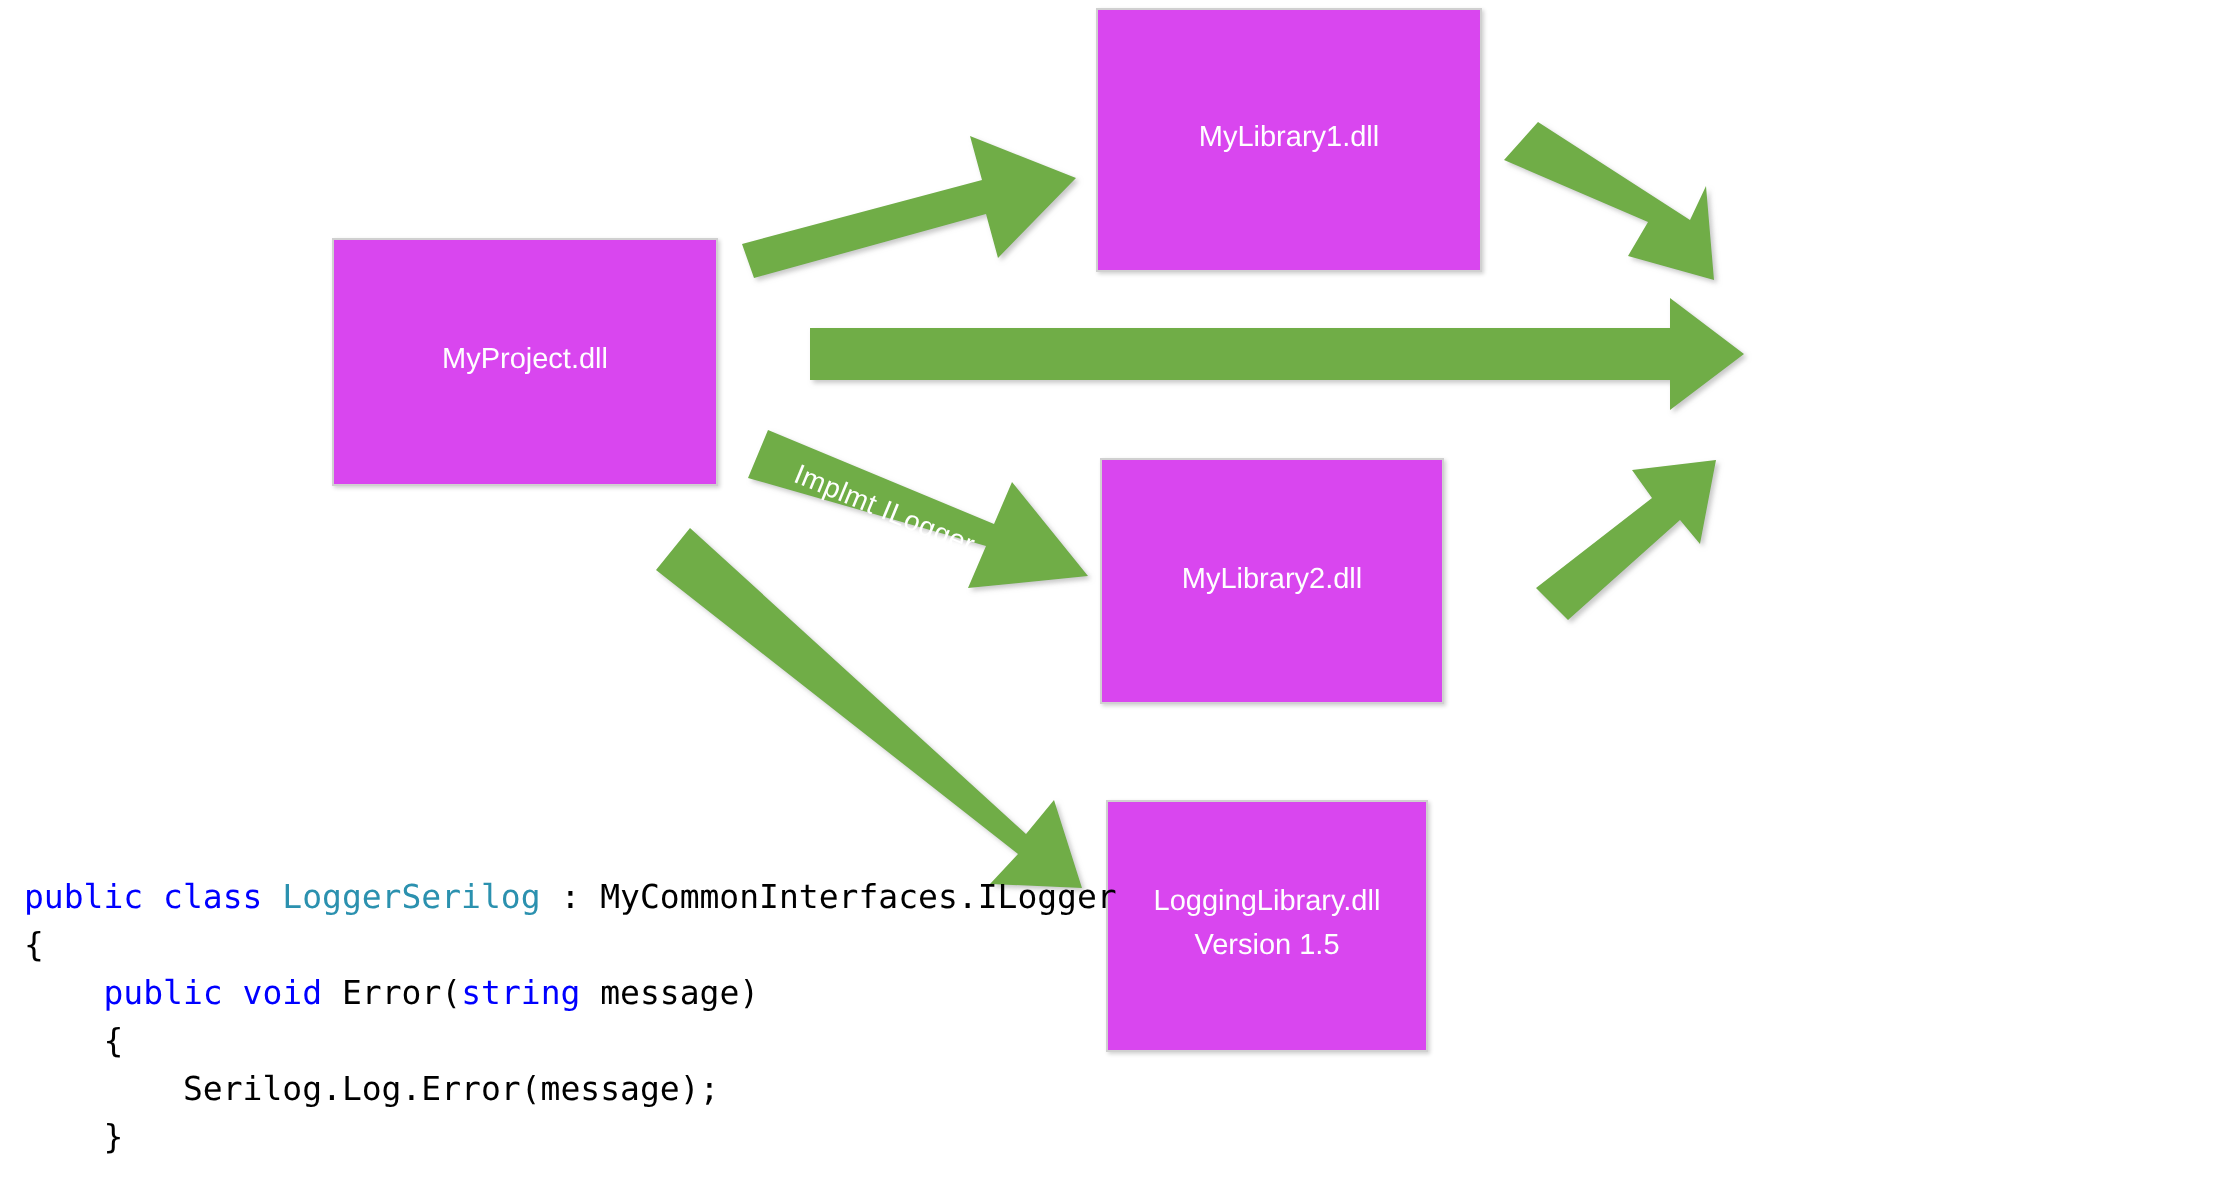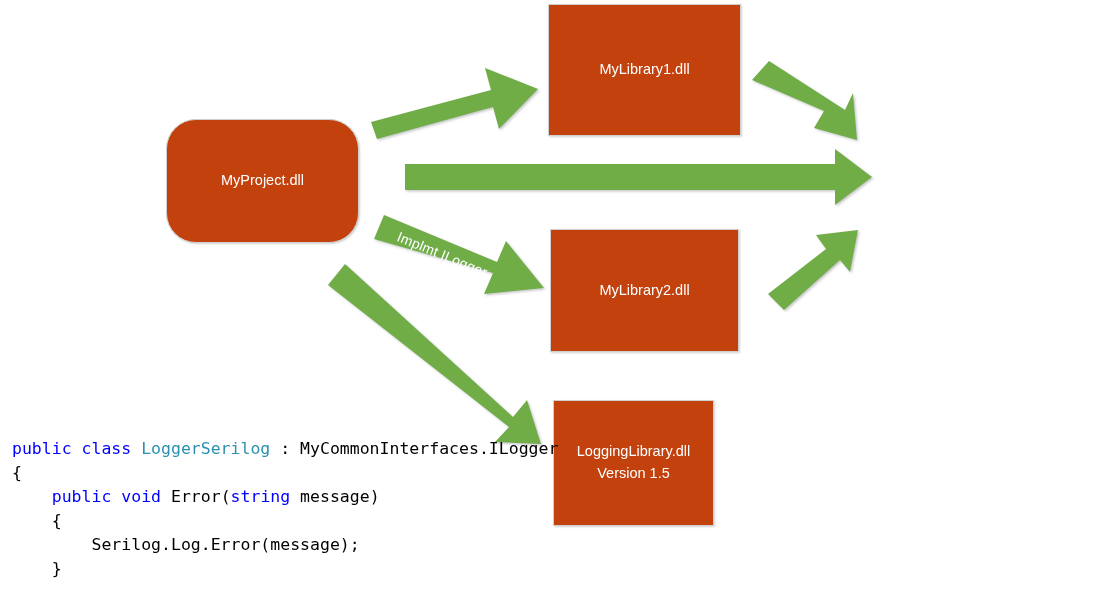--- a/index.html
+++ b/index.html
@@ -12,21 +12,21 @@
   }
   #canvas {
     position: relative;
     width: 1108px;
     height: 592px;
     background: #ffffff;
     overflow: hidden;
   }
   .node-box {
     position: absolute;
-    background: #c2410c;
+    background: #d946ef;
     border: 1px solid #d0d0d0;
     box-sizing: border-box;
     display: flex;
     flex-direction: column;
     align-items: center;
     justify-content: center;
     color: #ffffff;
     font-family: "Liberation Sans", sans-serif;
     font-size: 14.5px;
     line-height: 1.5;
@@ -104,29 +104,29 @@
 
     <g filter="url(#shadow)">
       <polygon fill="#70AD47" points="768,294 826,249 816,235 858,230 850,272 840,260 784,310"></polygon>
     </g>
   </svg>
 
   <div class="arrow-label" style="left:393px; top:91px; transform: rotate(-15.5deg); transform-origin: left center;">Implmt  ILogger</div>
 
   <div class="arrow-label" style="left:398px; top:228px; transform: rotate(22.5deg); transform-origin: left center;">Implmt  ILogger</div>
 
-  <div class="node-box" style="left:166px; top:119px; width:193px; height:124px;border-radius:30px;">
+  <div class="node-box" style="left:166px; top:119px; width:193px; height:124px;">
     <span class="node-line">MyProject.dll</span>
   </div>
 
   <div class="node-box" style="left:548px; top:4px; width:193px; height:132px;">
     <span class="node-line">MyLibrary1.dll</span>
   </div>
 
-  <div class="node-box" style="left:550px; top:229px; width:189px; height:123px;">
+  <div class="node-box" style="left:550px; top:229px; width:172px; height:123px;">
     <span class="node-line">MyLibrary2.dll</span>
   </div>
 
   <div class="node-box" style="left:553px; top:400px; width:161px; height:126px;">
     <span class="node-line">LoggingLibrary.dll</span>
     <span class="node-line">Version 1.5</span>
   </div>
 
 
   <div id="code-block"><span class="code-line"><span class="kw">public class </span><span class="type">LoggerSerilog</span><span class="plain"> : MyCommonInterfaces.ILogger</span></span><span class="code-line"><span class="plain">{</span></span><span class="code-line"><span class="plain">    </span><span class="kw">public void </span><span class="plain">Error(</span><span class="kw">string</span><span class="plain"> message)</span></span><span class="code-line"><span class="plain">    {</span></span><span class="code-line"><span class="plain">        Serilog.Log.Error(message);</span></span><span class="code-line"><span class="plain">    }</span></span></div>

